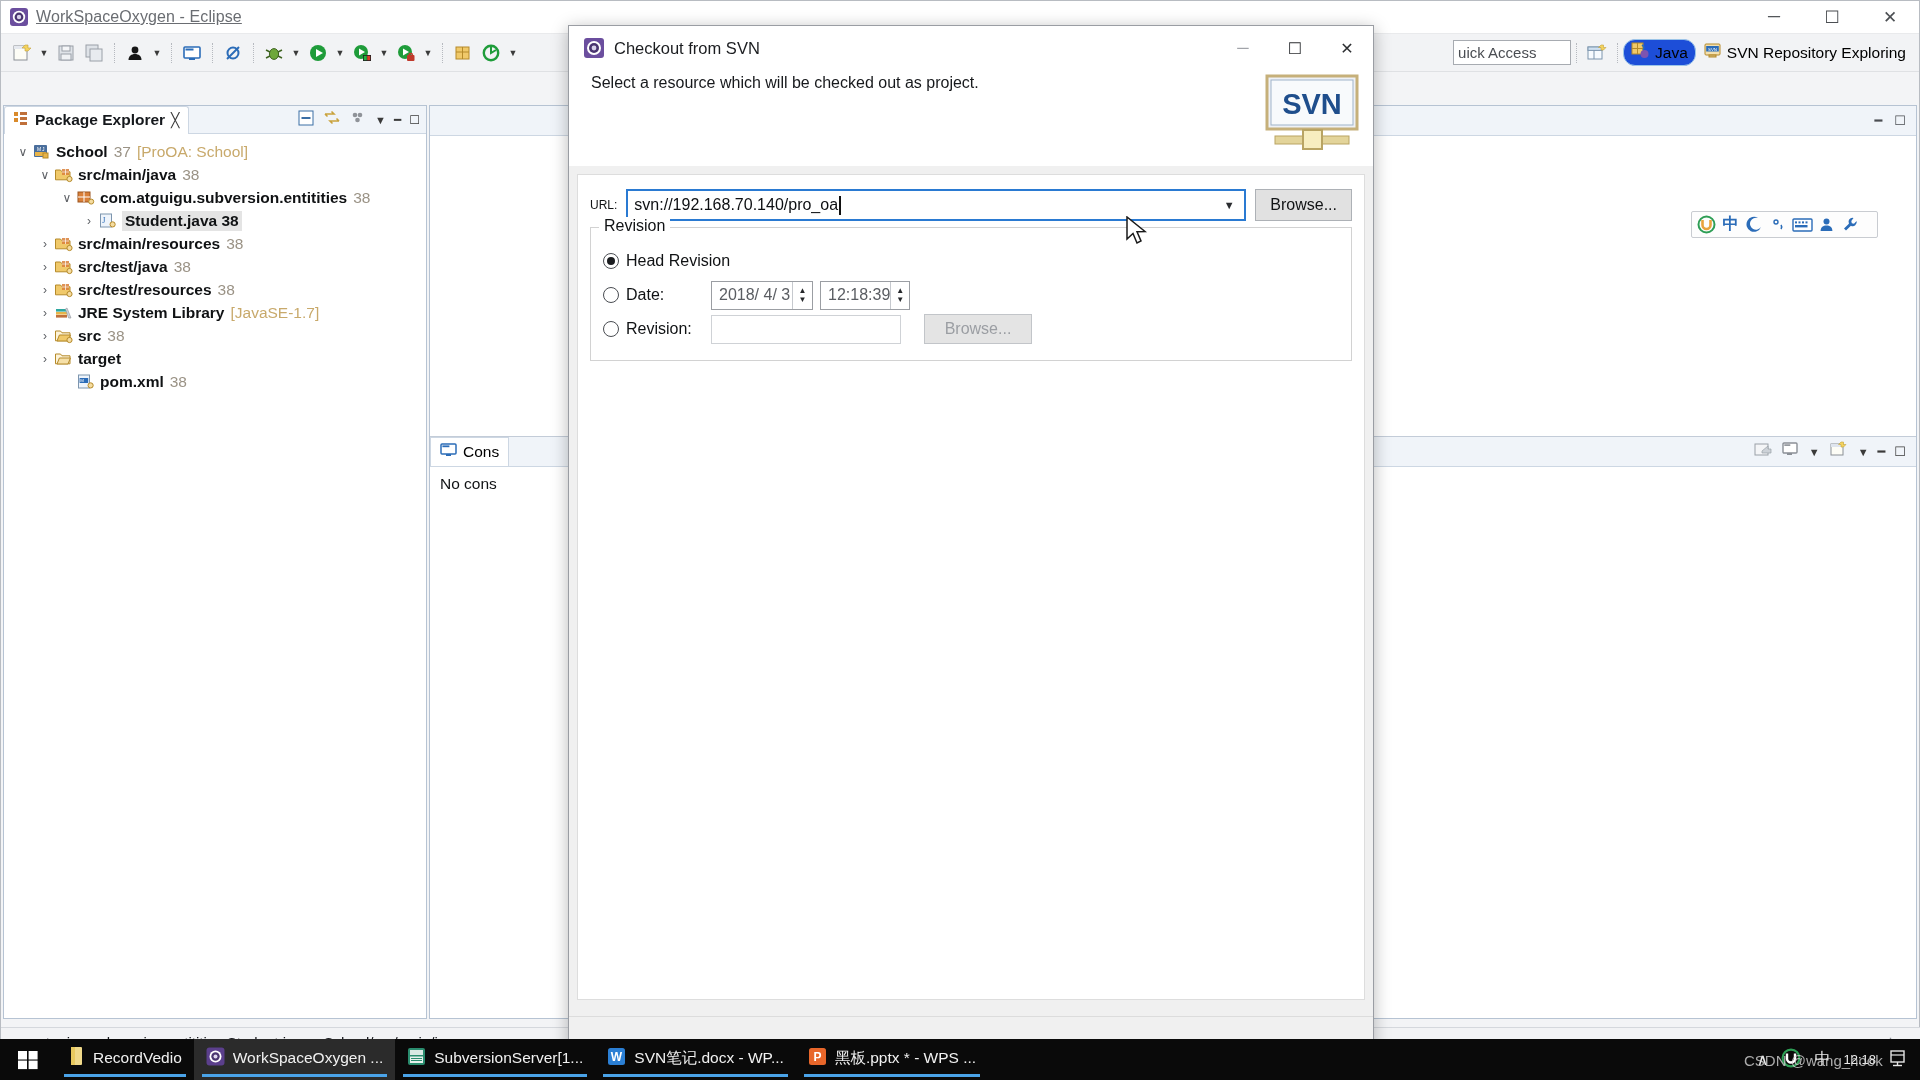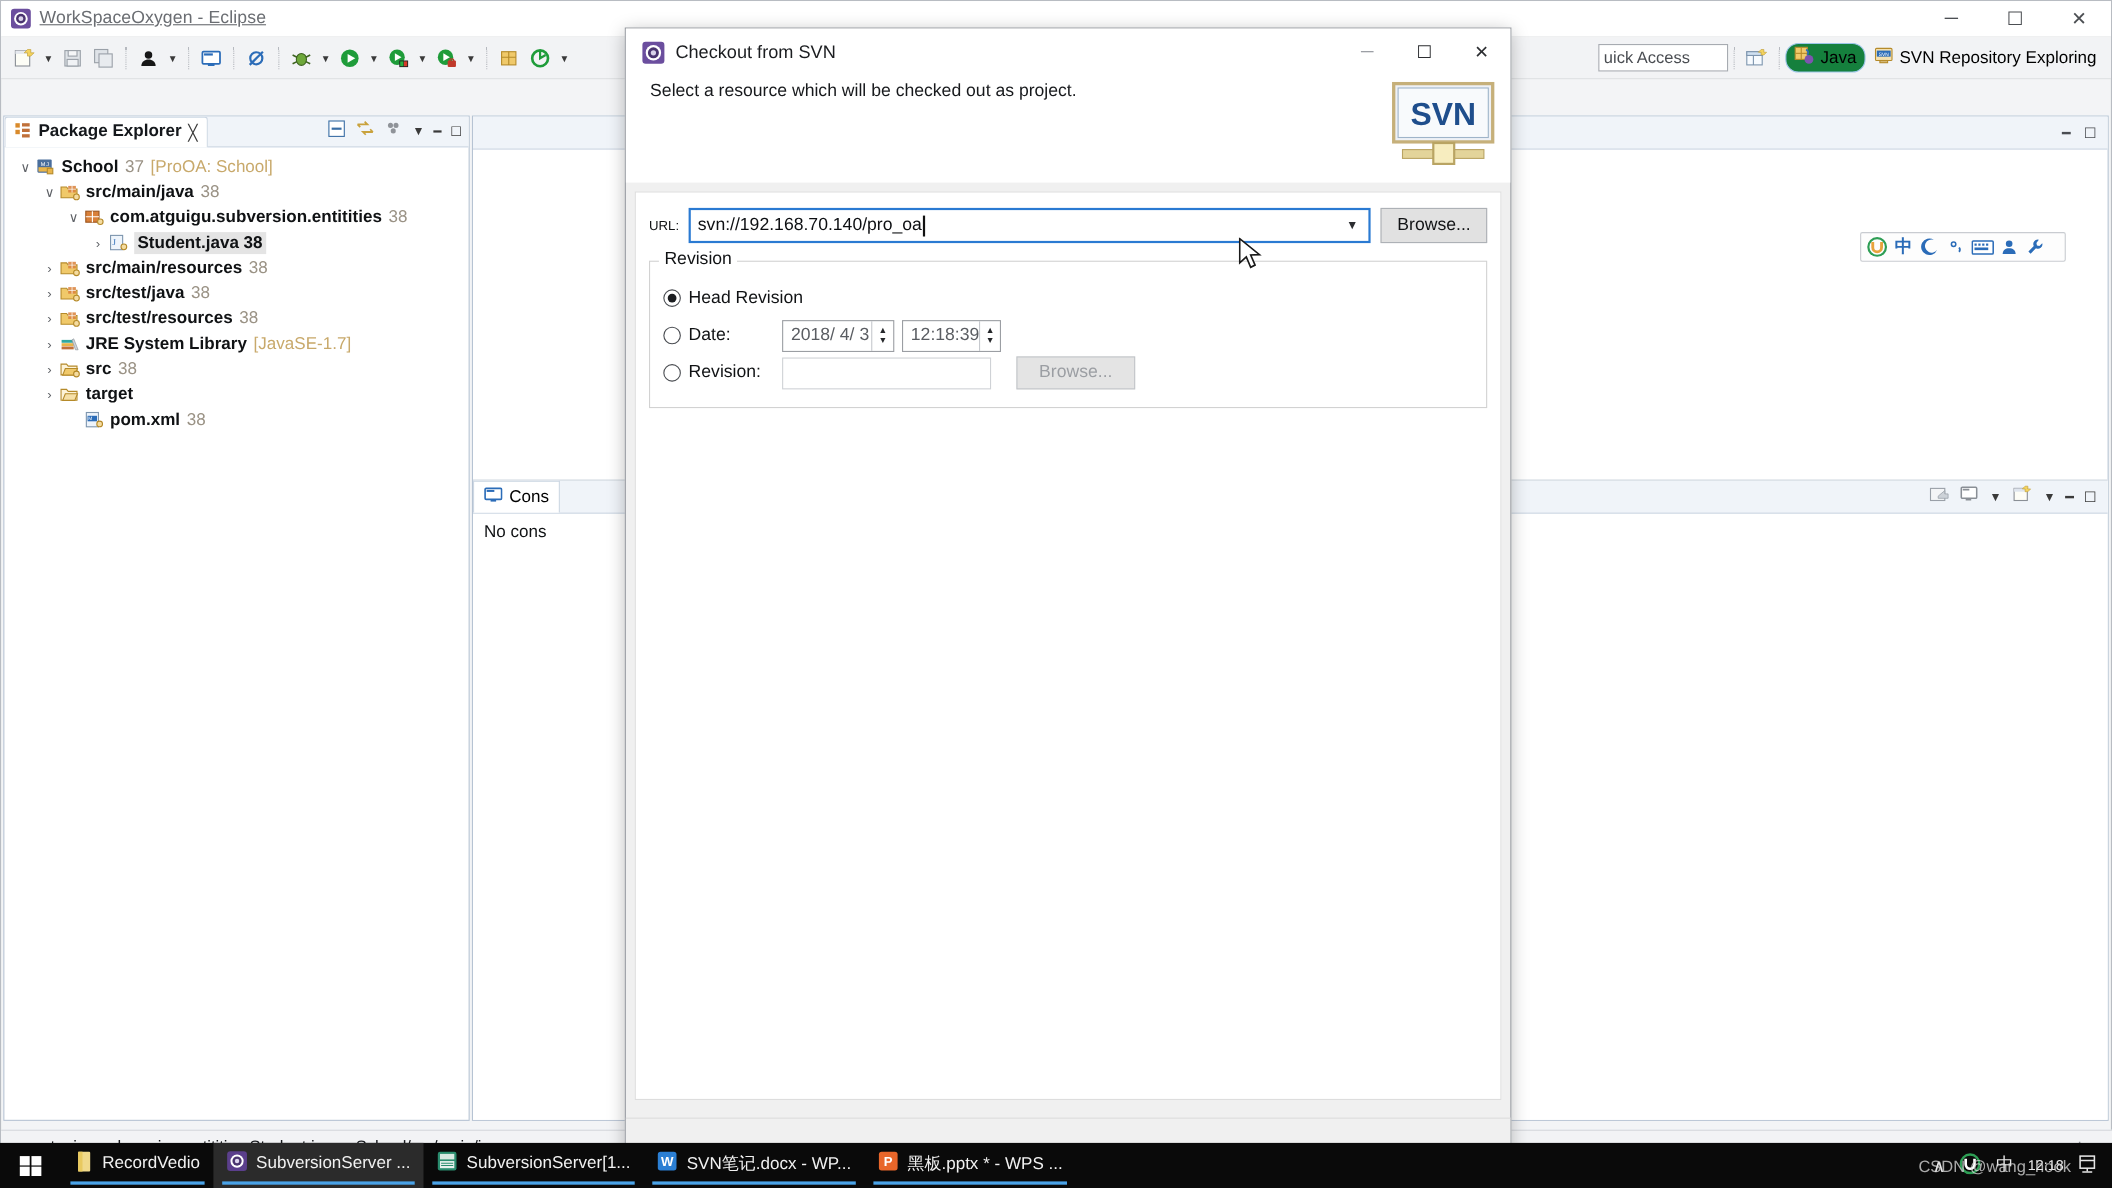--- a/index.html
+++ b/index.html
@@ -53,21 +53,21 @@
     margin-left:auto; display:flex; align-items:center; gap:0px; padding-right:6px;
   }
   .qa-box{
     border:1px solid #a7abb1; background:#fff; height:25px; width:118px;
     font-size:15px; color:#4a4d52; display:flex; align-items:center; padding-left:4px;
     overflow:hidden; position:relative;
   }
   .persp-btn{
     height:27px; display:flex; align-items:center; gap:5px; padding:0 7px; font-size:15.5px;
   }
-  .persp-btn.active{ background:#15803d; border:1px solid #9cc5e8; border-radius:12px;}
+  .persp-btn.active{ background:#1d4ed8; border:1px solid #9cc5e8; border-radius:12px;}
   
   .workbench{ position:absolute; left:0; top:100px; right:0; bottom:29px; }
   
   .pkg-panel{
     position:absolute; left:2px; top:4px; width:424px; bottom:8px;
     background:#ffffff; border:1px solid #b6c3d3;
   }
   .pkg-tabrow{
     height:28px; background:#f0f4f9;
     display:flex; align-items:center; position:relative;
@@ -164,21 +164,21 @@
     display:flex;align-items:center;justify-content:center; font-size:11px; color:#2b2d30;
   }
   .btn{
     border:1px solid #adb1b6; background:#e1e1e1; font-size:16px; color:#111315;
     height:32px; padding:0 14px; font-family:"Liberation Sans", sans-serif;
     display:flex;align-items:center;justify-content:center;
   }
   .btn.disabled{ color:#9b9ea3; background:#e4e4e4; border-color:#c2c5c9;}
   .btn.default{ border:2px solid #2a7ad2; background:#e9f3fc; }
   .group{
-    margin-top:16px; border:1px solid #d2d2d2; position:relative;
+    margin-top:6px; border:1px solid #d2d2d2; position:relative;
     padding:16px 12px 14px 12px;
   }
   .group > .legend{
     position:absolute; top:-11px; left:8px; background:#fff; padding:0 5px;
     font-size:16px; color:#101214;
   }
   .radio-row{ display:flex; align-items:center; height:34px; gap:7px;}
   .radio{
     width:16px;height:16px;border:1.6px solid #4a4d52;border-radius:50%;
     background:#fff; position:relative; flex:0 0 auto;
@@ -816,21 +816,21 @@
 
   <div class="tb-task active">
     <span>
       <svg width="19" height="19" viewBox="0 0 19 19">
           <rect x="0.5" y="0.5" width="18" height="18" rx="3" fill="#5b3f8c"></rect>
           <circle cx="9.5" cy="9.5" r="6" fill="#ffffff"></circle>
           <circle cx="9.5" cy="9.5" r="4.2" fill="#4a3570"></circle>
           <circle cx="9.5" cy="9.5" r="2" fill="#ded7ee"></circle>
         </svg>
     </span>
-    <span class="tname">SubversionServer ...</span>
+    <span class="tname">WorkSpaceOxygen ...</span>
   </div>
 
   <div class="tb-task">
     <span>
       <svg width="19" height="19" viewBox="0 0 19 19">
           <rect x="1" y="1" width="17" height="17" rx="2" fill="#2a8c6e"></rect>
           <rect x="3" y="3" width="13" height="5" fill="#d8e8e2"></rect>
           <rect x="3" y="9.5" width="13" height="6.5" fill="#e6f0ec"></rect>
           <line x1="4" y1="11.5" x2="15" y2="11.5" stroke="#2a8c6e"></line>
           <line x1="4" y1="13.5" x2="15" y2="13.5" stroke="#2a8c6e"></line>

